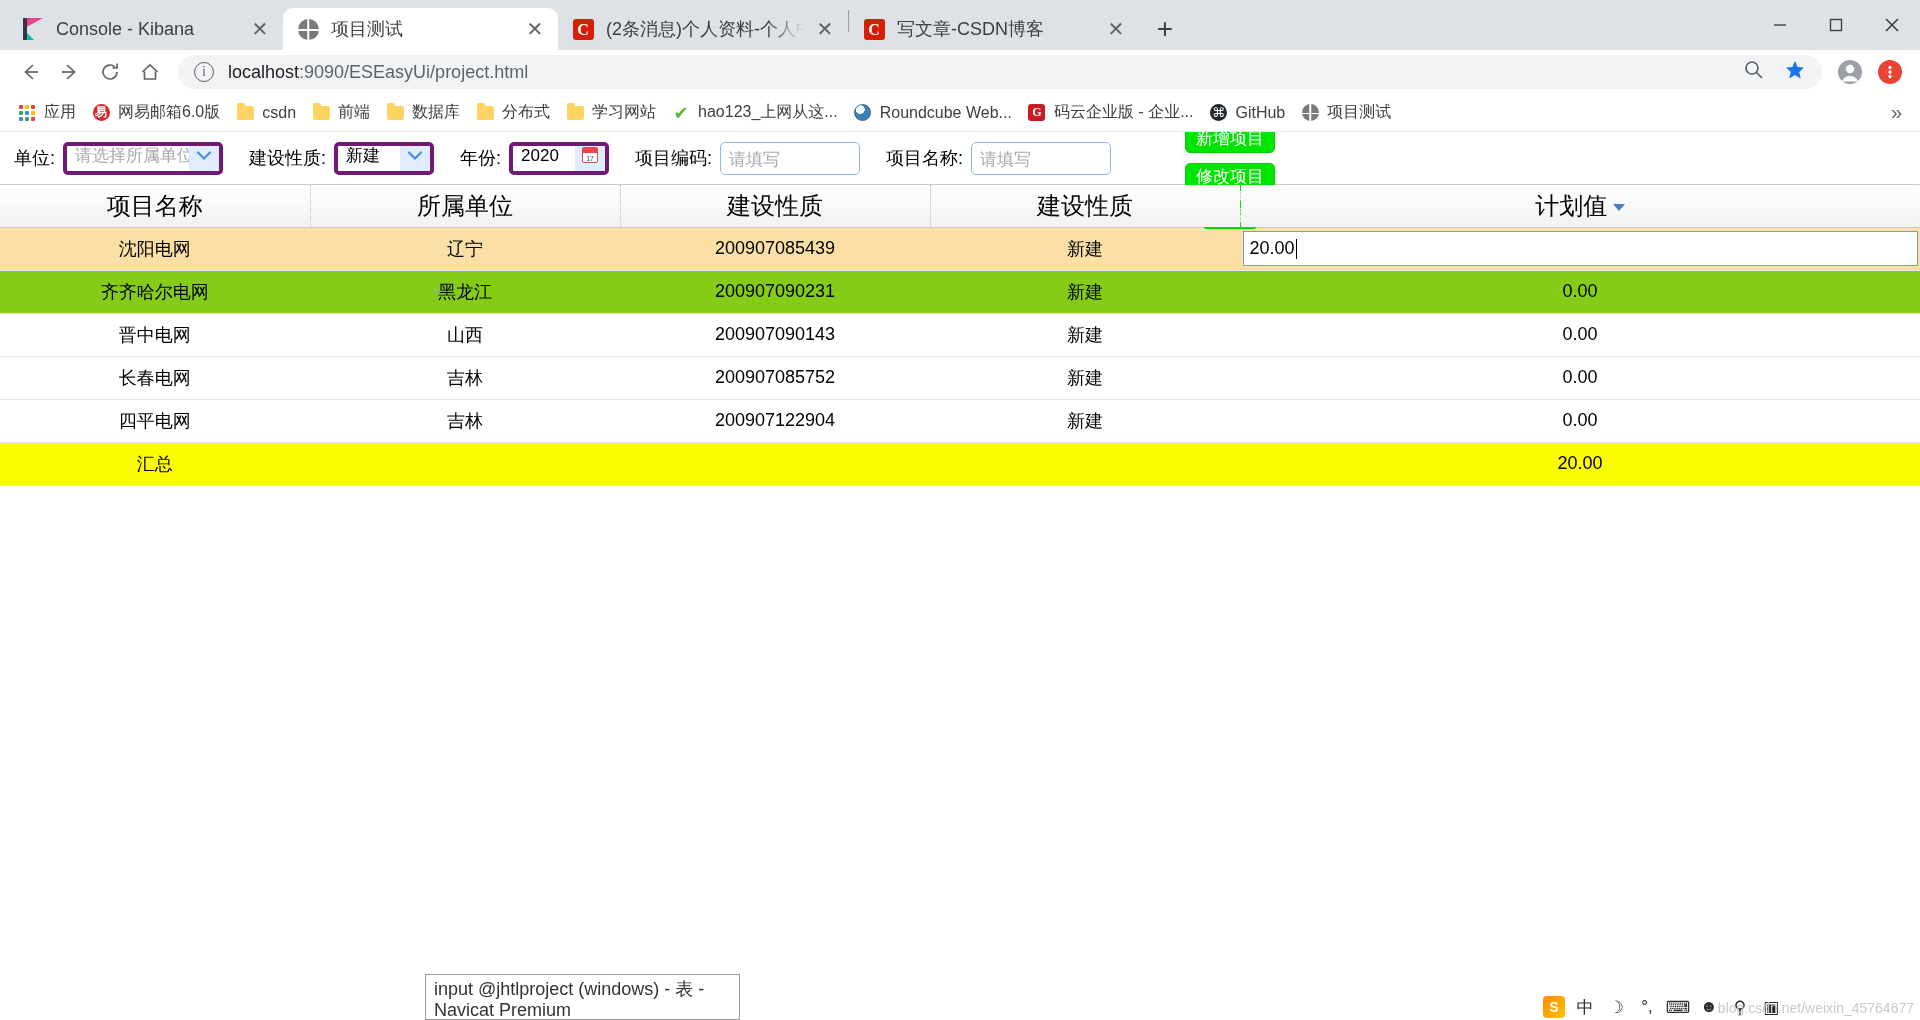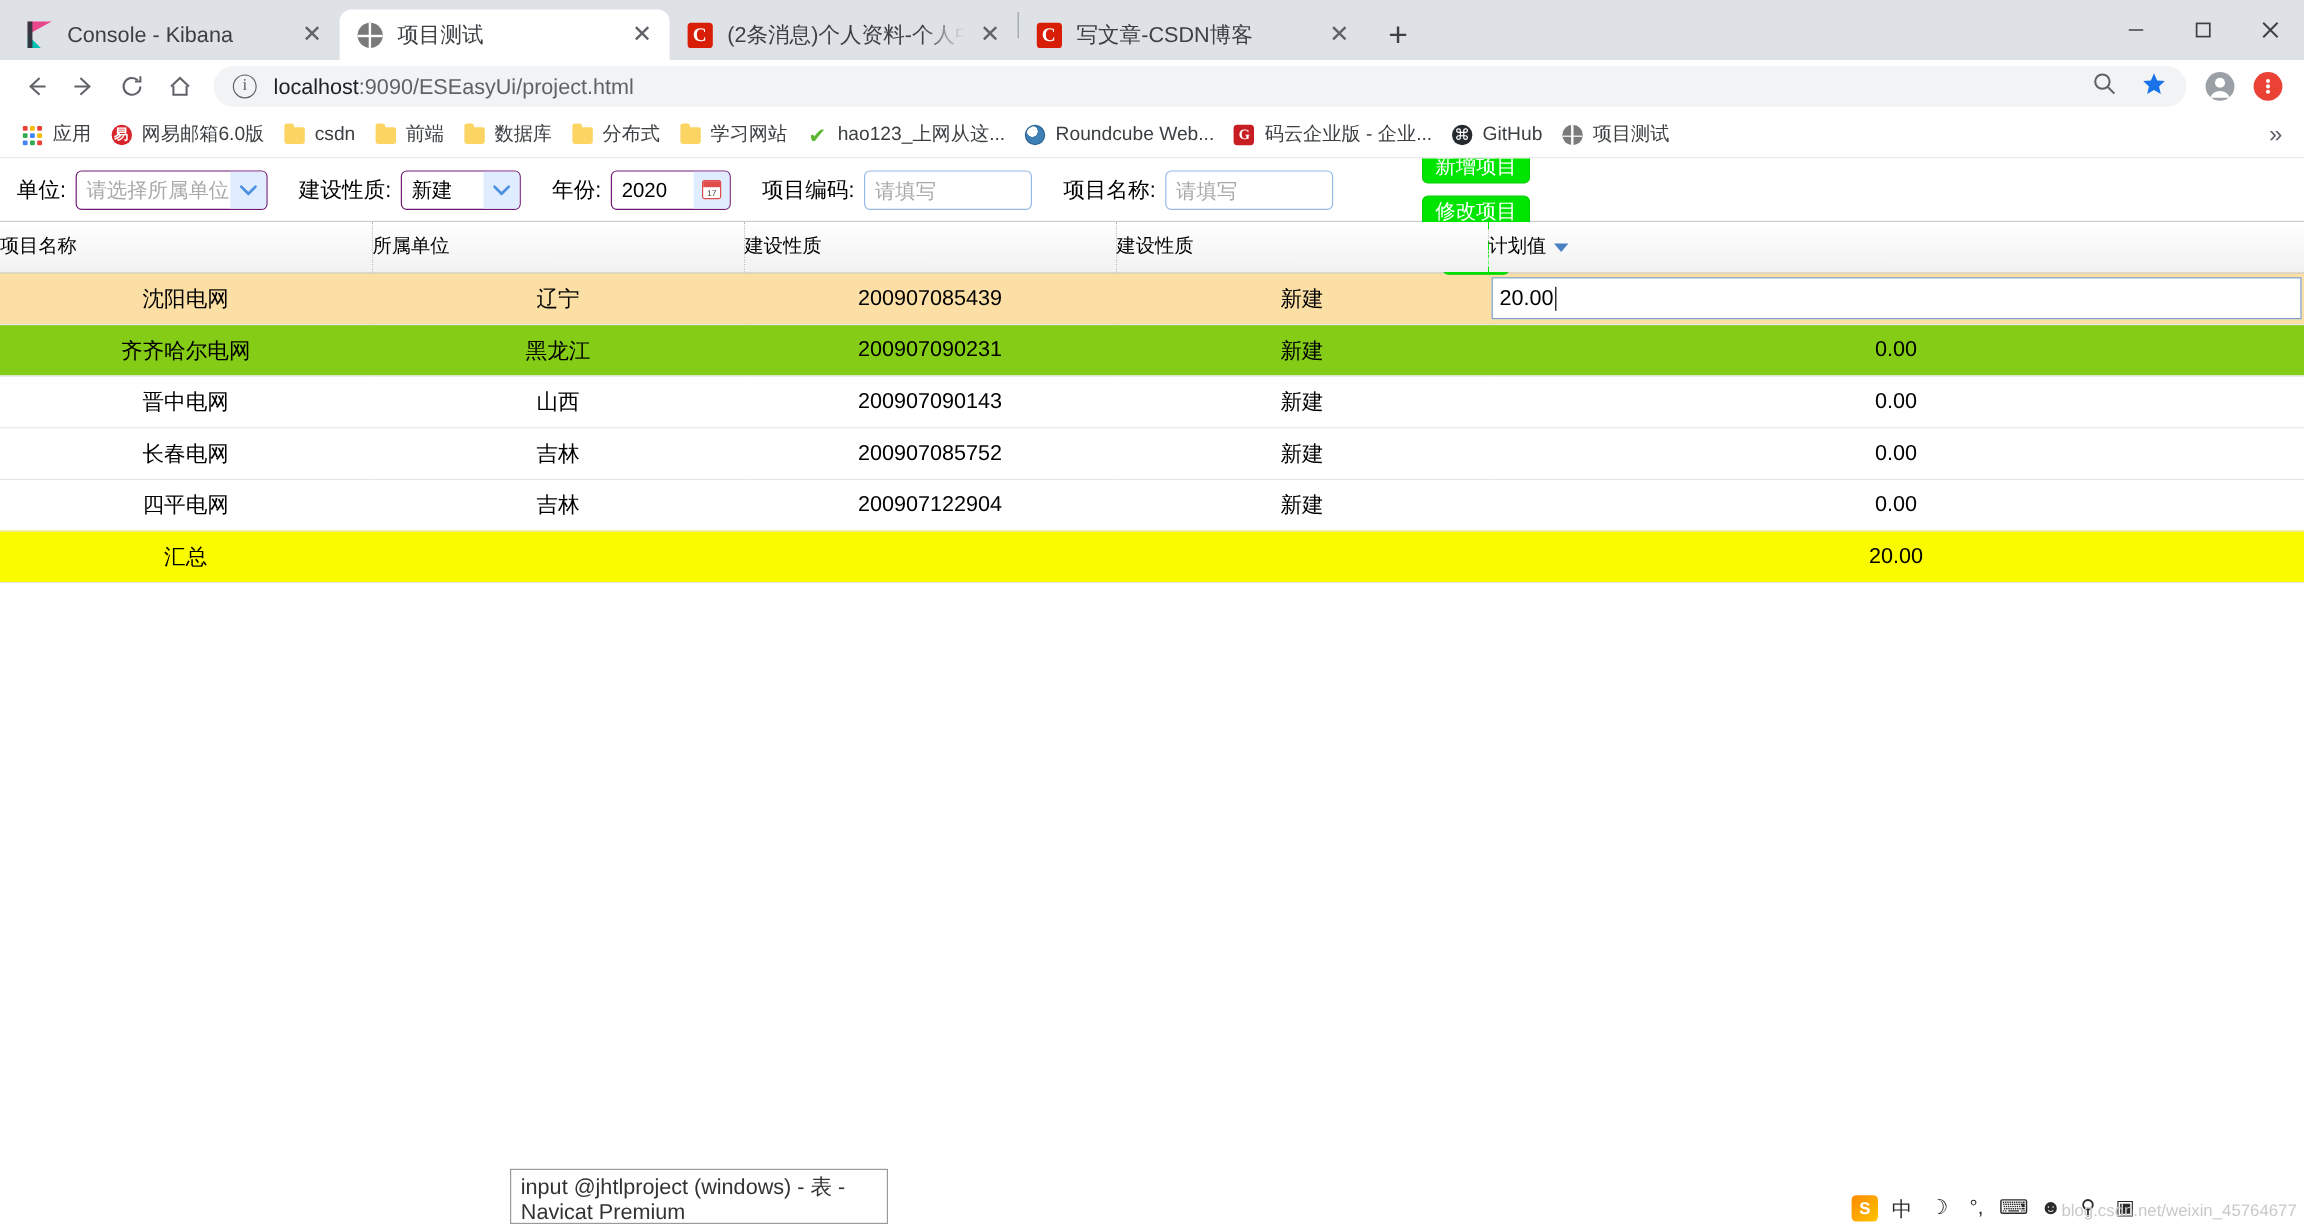--- a/index.html
+++ b/index.html
@@ -174,21 +174,21 @@
   .page { flex: 1 1 auto; background: #fff; position: relative; overflow: hidden; }
 
   .filterbar {
     height: 52px; display: flex; align-items: center;
     padding: 0 14px; gap: 0;
   }
   .fgroup { display: flex; align-items: center; margin-right: 26px; }
   .flabel { font-size: 18px; color: #000; margin-right: 8px; white-space: nowrap; }
 
   .combo {
-    height: 33px; border: 1px solid #701a75; border-radius: 5px;
+    height: 33px; border: 4px solid #701a75; border-radius: 5px;
     background: #fff; display: flex; align-items: flex-end; overflow: hidden;
   }
   .combo .txt {
     padding: 0 8px; font-size: 17px; color: #000; line-height: 31px;
     white-space: nowrap; overflow: hidden;
   }
   .combo .txt.ph { color: #a9a9a9; }
   .combo .arrow {
     width: 30px; height: 31px; background: #e0ecff;
     display: flex; align-items: center; justify-content: center; flex: 0 0 30px;
@@ -224,22 +224,22 @@
     font-size: 17px; line-height: 26px; white-space: nowrap;
   }
 
   
   .gridwrap { border-top: 1px solid #ccc; }
   .grid { width: 100%; border-collapse: collapse; table-layout: fixed; }
   .grid th {
     background: linear-gradient(to bottom, #ffffff 0%, #f1f1f1 100%);
     border-right: 1px dotted #b8b8b8;
     border-bottom: 1px solid #ccc;
-    height: 42px; font-size: 16px; font-weight: normal; color: #000;
-    text-align: left; position: relative;
+    height: 42px; font-size: 24px; font-weight: normal; color: #000;
+    text-align: center; position: relative;
   }
   .grid th:last-child { border-right: none; }
   .grid td {
     height: 43px; font-size: 18px; color: #000; text-align: center;
     border-bottom: 1px solid #e6e6e6; border-right: 1px solid transparent;
   }
   .grid tr.r-sel td { background: #fbdfa5; margin-left: 40px; }
   .grid tr.r-alt td { background: #84cc16; margin-top: 16px; }
   .grid tr.r-plain td { background: #ffffff; }
   .grid tr.r-total td { background: #fbfb00; font-weight: normal; }

